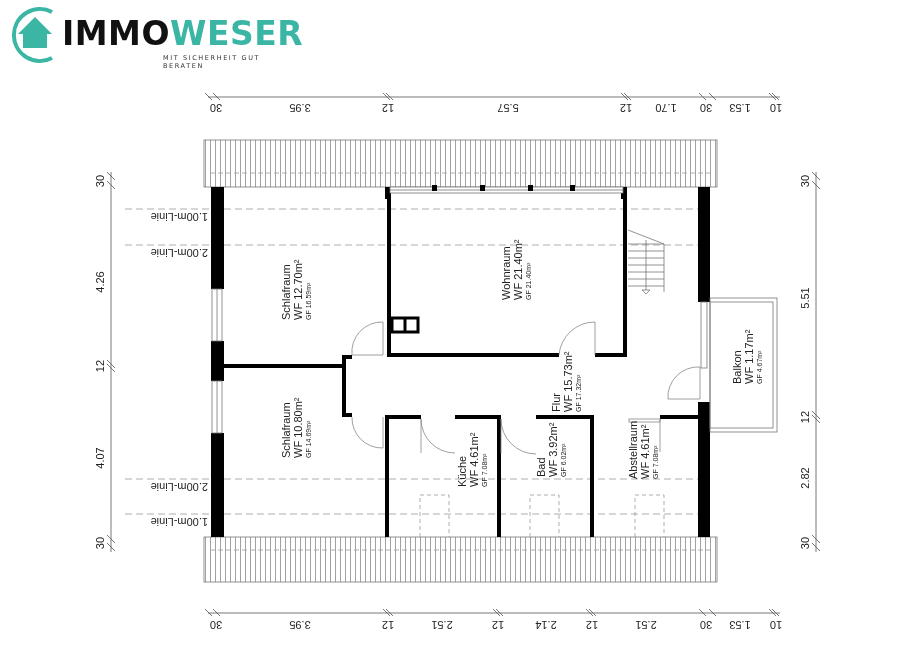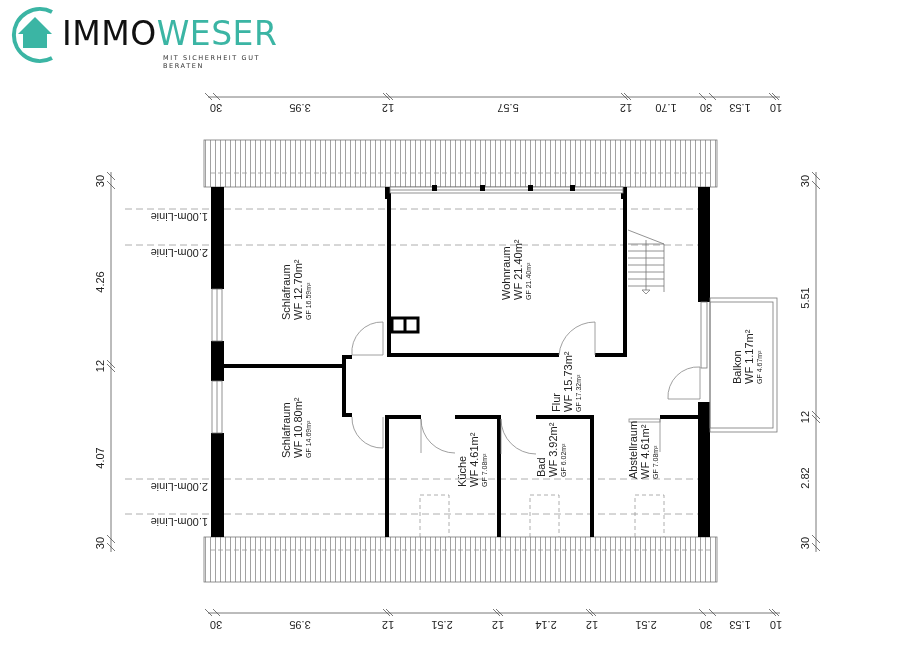--- a/index.html
+++ b/index.html
@@ -1,18 +1,18 @@
 <!DOCTYPE html>
 <html><head>
 <meta charset="utf-8">
 <style>
   html, body { margin: 0; padding: 0; background: #ffffff; }
   body { width: 920px; height: 663px; position: relative; overflow: hidden; font-family: "Liberation Sans", sans-serif; }
   .logo { position: absolute; left: 4px; top: 4px; width: 270px; height: 62px; }
-  .logo-text { position: absolute; left: 58px; top: 12px; font-family: "DejaVu Sans", sans-serif; font-weight: normal; font-size: 33px; letter-spacing: 0.5px; line-height: 36px; text-align: center; }
+  .logo-text { position: absolute; left: 58px; top: 12px; font-family: "DejaVu Sans", sans-serif; font-weight: bold; font-size: 33px; letter-spacing: 0.5px; line-height: 36px; text-align: center; }
   .logo-text .a { color: #111111; }
   .logo-text .b { color: #3bb5a4; }
   .logo-tag { position: absolute; left: 112px; top: 50px; font-family: "DejaVu Sans", sans-serif; font-size: 6.5px; letter-spacing: 1.6px; color: #333333; padding-left: 47px; }
   svg.plan { position: absolute; left: 0; top: 0; }
   .dim { font-family: "Liberation Sans", sans-serif; font-size: 11px; fill: #222222; }
   .lbl { font-family: "Liberation Sans", sans-serif; font-size: 11px; fill: #222222; }
   .room { font-family: "Liberation Sans", sans-serif; fill: #222222; }
 </style>
 </head>
 <body>

